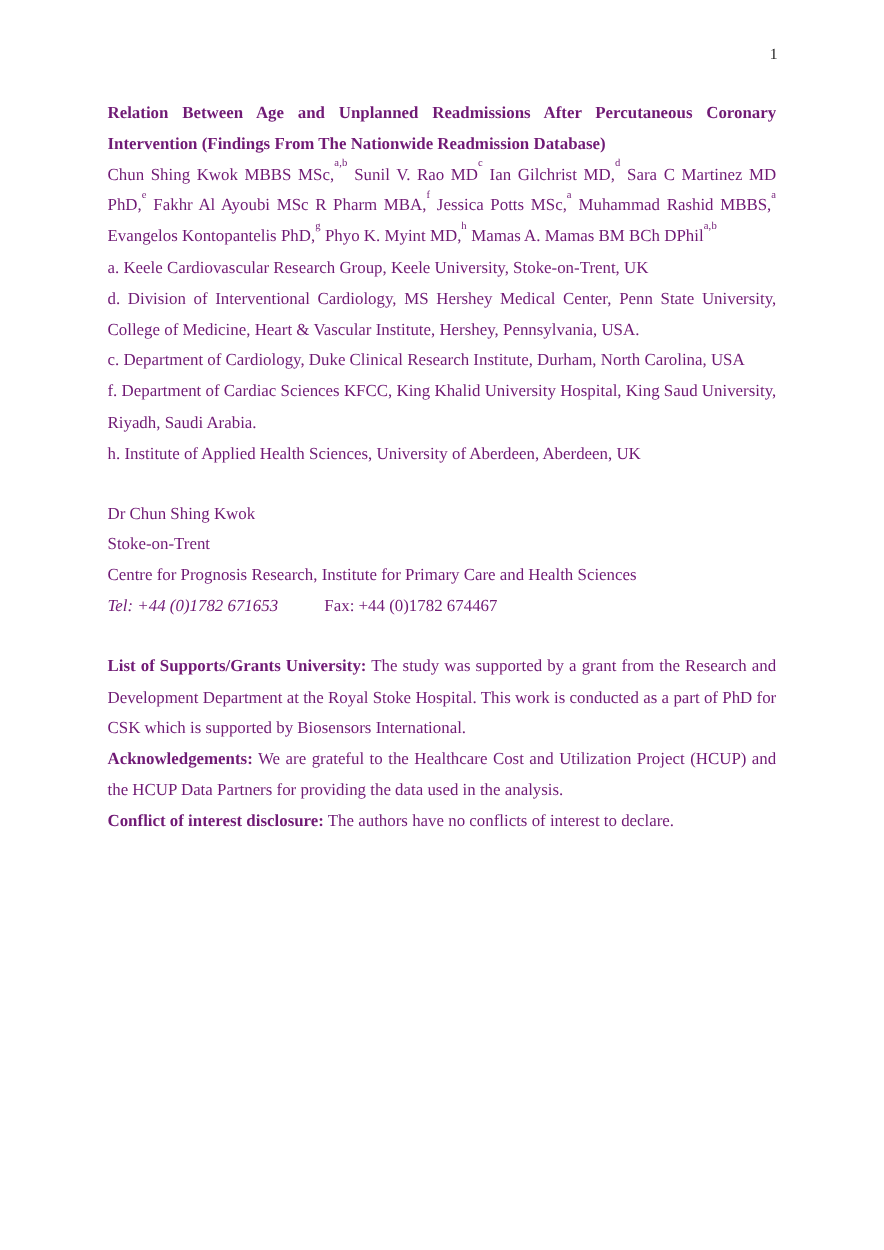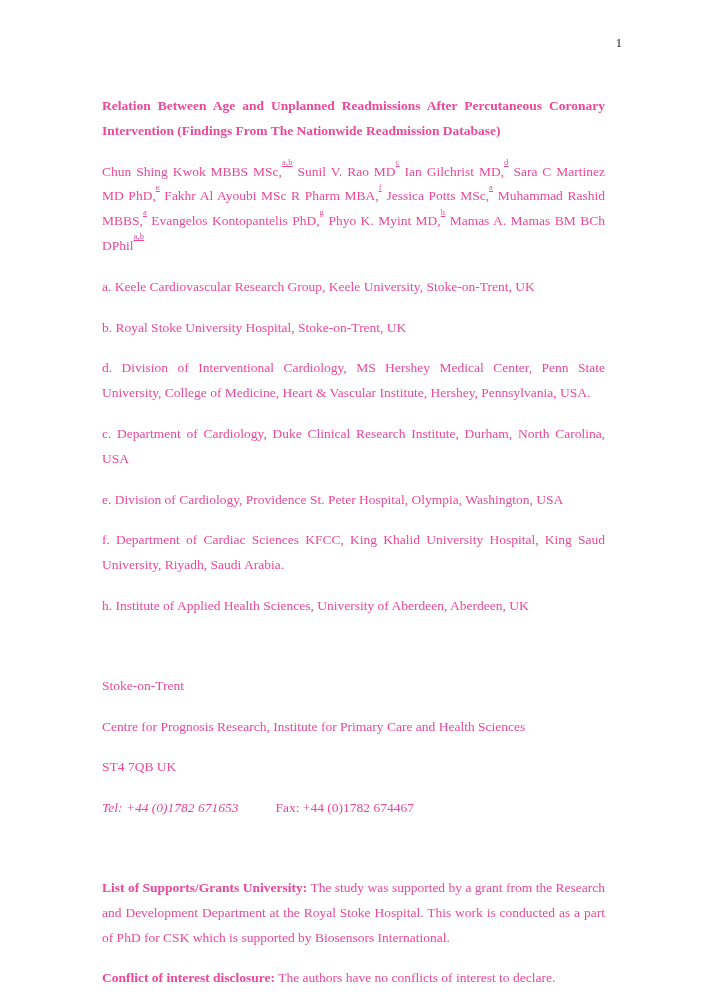--- a/index.html
+++ b/index.html
@@ -25,66 +25,64 @@
     line-height: 24.8px;
     color: #1b1b1b;
   }
   .content {
     position: absolute;
     left: 86px;
     top: 78px;
     width: 535px;
   }
   .para {
-    margin: 16px;
+    margin: 0;
     font-size: 13.5px;
     line-height: 24.8px;
     text-align: justify;
-    color: #ec4899;
+    color: #701a75;
   }
   .bold { font-weight: bold; }
   sup.aff {
     font-size: 8.5px;
     line-height: 0;
     position: relative;
     top: -5px;
     letter-spacing: 0.2px;
-    text-decoration: underline;
   }
   .gap { height: 23px; }
   .tel-part { margin-right: 37px; font-style: italic; }
 </style>
 </head>
 <body>
 
 <div class="page">
 
   <div class="page-number">1</div>
 
   <div class="content">
 
     <p class="para"><b class="bold">Relation Between Age and Unplanned Readmissions After Percutaneous Coronary Intervention (Findings From The Nationwide Readmission Database)</b></p>
 
 
     <p class="para"><span>Chun Shing Kwok MBBS MSc,</span><sup class="aff">a,b</sup><span> Sunil V. Rao MD</span><sup class="aff">c</sup><span> Ian Gilchrist MD,</span><sup class="aff">d</sup><span> Sara C Martinez MD PhD,</span><sup class="aff">e</sup><span> Fakhr Al Ayoubi MSc R Pharm MBA,</span><sup class="aff">f</sup><span> Jessica Potts MSc,</span><sup class="aff">a</sup><span> Muhammad Rashid MBBS,</span><sup class="aff">a</sup><span> Evangelos Kontopantelis PhD,</span><sup class="aff">g</sup><span> Phyo K. Myint MD,</span><sup class="aff">h</sup><span> Mamas A. Mamas BM BCh DPhil</span><sup class="aff">a,b</sup></p>
 
     <p class="para">a. Keele Cardiovascular Research Group, Keele University, Stoke-on-Trent, UK</p>
-    <p class="para">b. Royal Stoke University Hospital, Stoke-on-Trent, UK</p>
     <p class="para">d. Division of Interventional Cardiology, MS Hershey Medical Center, Penn State University, College of Medicine, Heart &amp; Vascular Institute, Hershey, Pennsylvania, USA.</p>
     <p class="para">c. Department of Cardiology, Duke Clinical Research Institute, Durham, North Carolina, USA</p>
-    <p class="para">e. Division of Cardiology, Providence St. Peter Hospital, Olympia, Washington, USA</p>
     <p class="para">f. Department of Cardiac Sciences KFCC, King Khalid University Hospital, King Saud University, Riyadh, Saudi Arabia.</p>
     <p class="para">h. Institute of Applied Health Sciences, University of Aberdeen, Aberdeen, UK</p>
 
     <div class="gap"></div>
 
+    <p class="para">Dr Chun Shing Kwok</p>
     <p class="para">Stoke-on-Trent</p>
     <p class="para">Centre for Prognosis Research, Institute for Primary Care and Health Sciences</p>
-    <p class="para">ST4 7QB UK</p>
     <p class="para"><span class="tel-part">Tel: +44 (0)1782 671653</span><span>Fax: +44 (0)1782 674467</span></p>
 
     <div class="gap"></div>
 
     <p class="para"><b class="bold">List of Supports/Grants University:</b><span> The study was supported by a grant from the Research and Development Department at the Royal Stoke Hospital.  This work is conducted as a part of PhD for CSK which is supported by Biosensors International.</span></p>
+    <p class="para"><b class="bold">Acknowledgements:</b><span> We are grateful to the Healthcare Cost and Utilization Project (HCUP) and the HCUP Data Partners for providing the data used in the analysis.</span></p>
     <p class="para"><b class="bold">Conflict of interest disclosure:</b><span> The authors have no conflicts of interest to declare.</span></p>
 
   </div>
 </div>
 
 </body></html>

